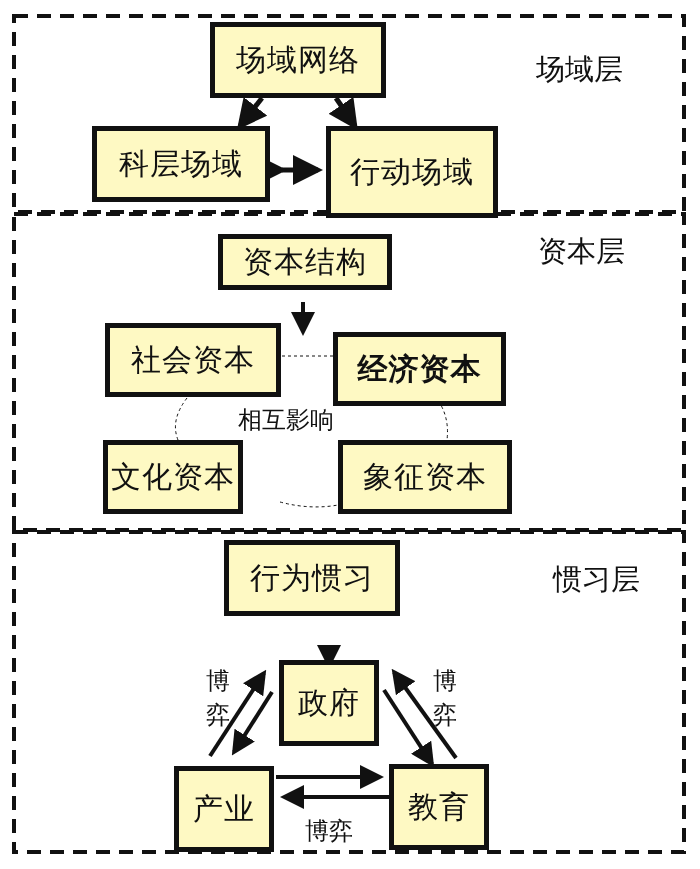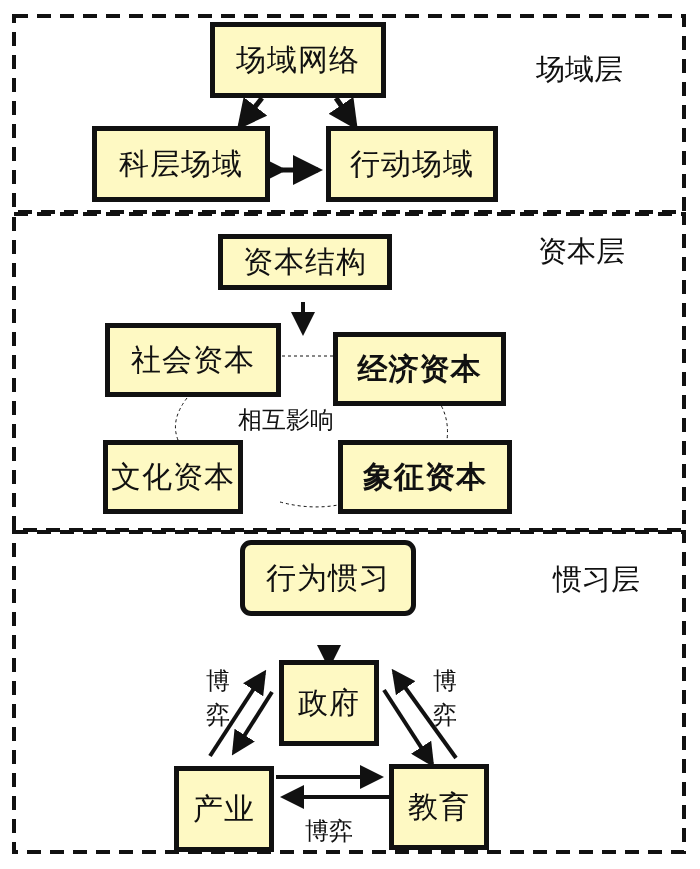--- a/index.html
+++ b/index.html
@@ -44,29 +44,29 @@
   <line x1="276" y1="777" x2="380" y2="777" stroke="#111" stroke-width="4" marker-end="url(#ah)"></line>
   <line x1="390" y1="797" x2="284" y2="797" stroke="#111" stroke-width="4" marker-end="url(#ah)"></line>
 </svg>
 
 <div class="lbl" style="left:536px;top:50px;">场域层</div>
 <div class="lbl" style="left:538px;top:232px;">资本层</div>
 <div class="lbl" style="left:553px;top:560px;">惯习层</div>
 
 <div class="box" style="left:210px;top:22px;width:176px;height:76px;">场域网络</div>
 <div class="box" style="left:92px;top:126px;width:178px;height:76px;">科层场域</div>
-<div class="box" style="left:326px;top:126px;width:172px;height:76px;">行动场域</div>
+<div class="box" style="left:326px;top:126px;width:172px;height:92px;">行动场域</div>
 
 <div class="box" style="left:218px;top:234px;width:174px;height:56px;">资本结构</div>
 <div class="box" style="left:105px;top:323px;width:176px;height:74px;font-family:Liberation Mono, monospace;">社会资本</div>
 <div class="box" style="left:333px;top:332px;width:173px;height:74px;font-weight:bold;">经济资本</div>
 <div class="box" style="left:103px;top:440px;width:140px;height:74px;">文化资本</div>
-<div class="box" style="left:338px;top:440px;width:174px;height:74px;font-weight:bold;">象征资本</div>
+<div class="box" style="left:338px;top:440px;width:174px;height:74px;">象征资本</div>
 <div class="small" style="left:238px;top:404px;">相互影响</div>
 
-<div class="box" style="left:240px;top:540px;width:176px;height:76px;border-radius:11px;">行为惯习</div>
+<div class="box" style="left:224px;top:540px;width:176px;height:76px;">行为惯习</div>
 <div class="box" style="left:279px;top:660px;width:100px;height:86px;">政府</div>
 <div class="box" style="left:174px;top:766px;width:100px;height:86px;">产业</div>
 <div class="box" style="left:389px;top:764px;width:100px;height:86px;">教育</div>
 
 <div class="vert" style="left:205px;top:664px;">博弈</div>
 <div class="vert" style="left:432px;top:664px;">博弈</div>
 <div class="small" style="left:305px;top:815px;font-size:24px;">博弈</div>
 
 </body></html>

